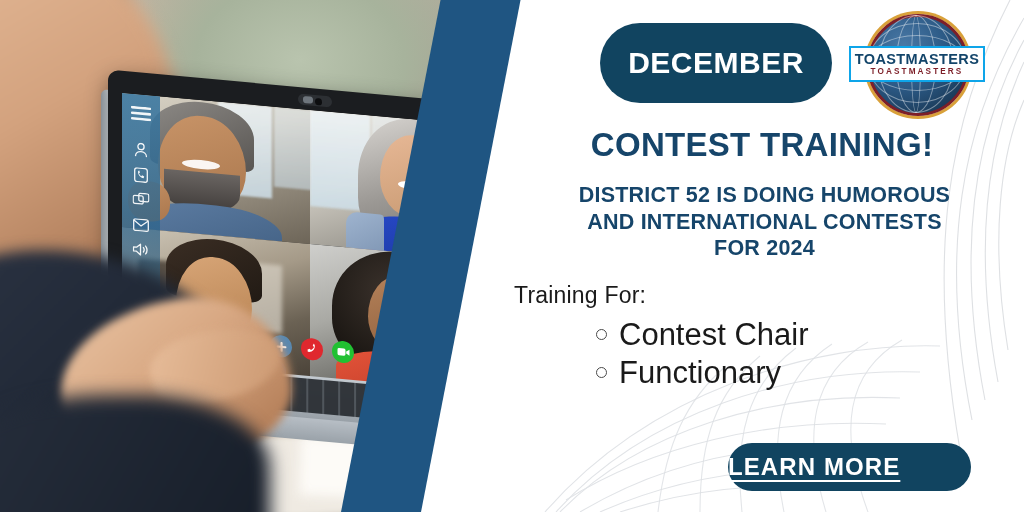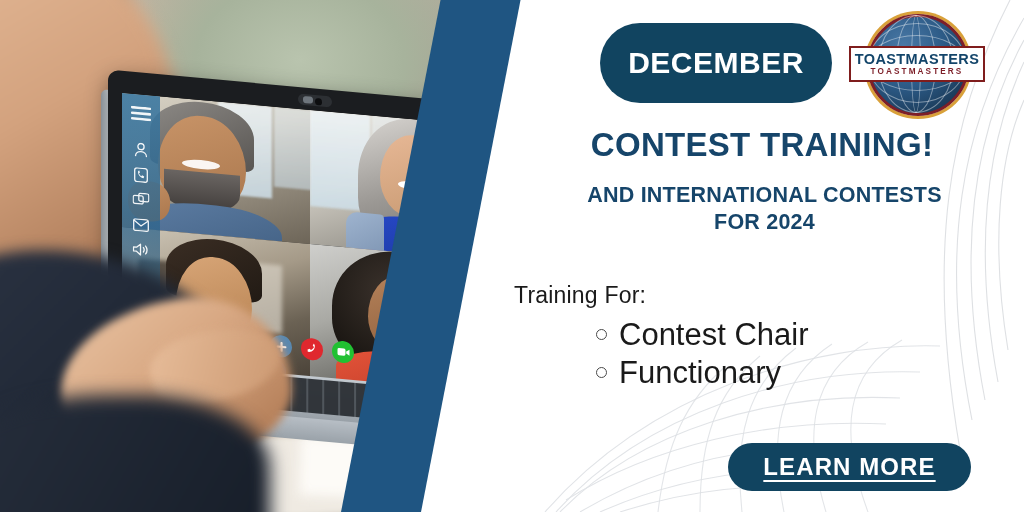--- a/index.html
+++ b/index.html
@@ -87,37 +87,37 @@
   .content{position:absolute;left:500px;top:0;width:524px;height:512px;}
   .badge{position:absolute;left:100px;top:23px;width:232px;height:80px;background:#114460;border-radius:40px;
     display:flex;flex-direction:row;align-items:center;justify-content:center;line-height:1.02;}
   .badge span{color:#fff;font-weight:700;font-size:30px;letter-spacing:.5px;}
   .logo{position:absolute;left:345px;top:12px;width:140px;height:100px;}
   .globe{position:absolute;left:22px;top:2px;width:96px;height:96px;border-radius:50%;
     background:
       radial-gradient(circle at 35% 30%,#4a79a6 0%,#2c5a86 45%,#1d3f5f 75%,#132c44 100%);
     border:3px solid #7d1f28;box-shadow:0 0 0 3px #d9a13a;}
   .meridian{position:absolute;border:1px solid rgba(255,255,255,.42);border-radius:50%;}
-  .banner-logo{position:absolute;left:4px;top:34px;width:132px;height:32px;background:#fff;border:2px solid #7f1d1d;
+  .banner-logo{position:absolute;left:4px;top:34px;width:132px;height:32px;background:#fff;border:2px solid #0ea5e9;
     display:flex;flex-direction:column;align-items:center;justify-content:center;line-height:1;}
   .banner-logo .l1{color:#13456a;font-weight:700;font-size:14.5px;letter-spacing:.4px;}
   .banner-logo .l2{color:#7d1f28;font-weight:700;font-size:8.2px;letter-spacing:2.1px;margin-top:2px;}
 
   .headline{position:absolute;left:0;top:126px;width:524px;text-align:center;color:#16456a;
     font-size:33px;font-weight:700;letter-spacing:.3px;}
   .subhead{position:absolute;left:12px;top:182px;width:505px;text-align:center;color:#16456a;
     font-size:21.5px;font-weight:700;line-height:1.24;letter-spacing:.2px;}
 
   .training{position:absolute;left:14px;top:282px;color:#1a1a1a;font-size:23px;font-weight:400;letter-spacing:.2px;}
   .roles{position:absolute;left:96px;top:316px;margin:0;padding:0;list-style:none;}
   .roles li{display:flex;align-items:center;color:#1a1a1a;font-size:31px;line-height:1.22;}
   .bullet{width:9px;height:9px;border:1.6px solid #4a4a4a;border-radius:50%;margin-right:12px;flex:0 0 auto;}
 
   .cta{position:absolute;left:228px;top:443px;width:243px;height:48px;background:#114460;border-radius:26px;
-    display:flex;align-items:center;justify-content:center;}
+    display:flex;align-items:center;}
   .cta span{color:#fff;font-size:24px;font-weight:700;letter-spacing:1.1px;text-decoration:underline;text-underline-offset:5px;}
 </style>
 </head>
 <body>
 
 <div id="banner">
 
   <div class="photo-pane">
     <div class="bg-room"></div>
     <div class="bg-shelf"></div>
@@ -311,20 +311,21 @@
       </div>
       <div class="banner-logo">
         <div class="l1">TOASTMASTERS</div>
         <div class="l2">TOASTMASTERS</div>
       </div>
     </div>
 
     <div class="headline">CONTEST TRAINING!</div>
 
     <div class="subhead">
+      <div>DISTRICT 52 IS DOING HUMOROUS</div>
       <div>AND INTERNATIONAL CONTESTS</div>
       <div>FOR 2024</div>
     </div>
 
     <div class="training">Training For:</div>
 
     <ul class="roles">
       <li>
         <span class="bullet"></span>
         <span>Contest Chair</span>

